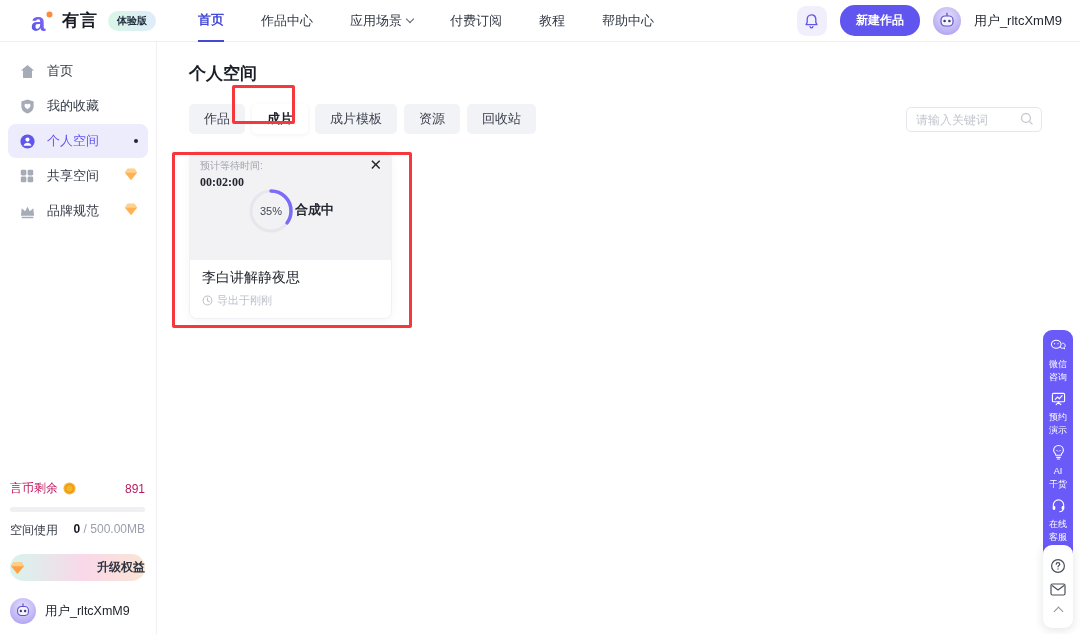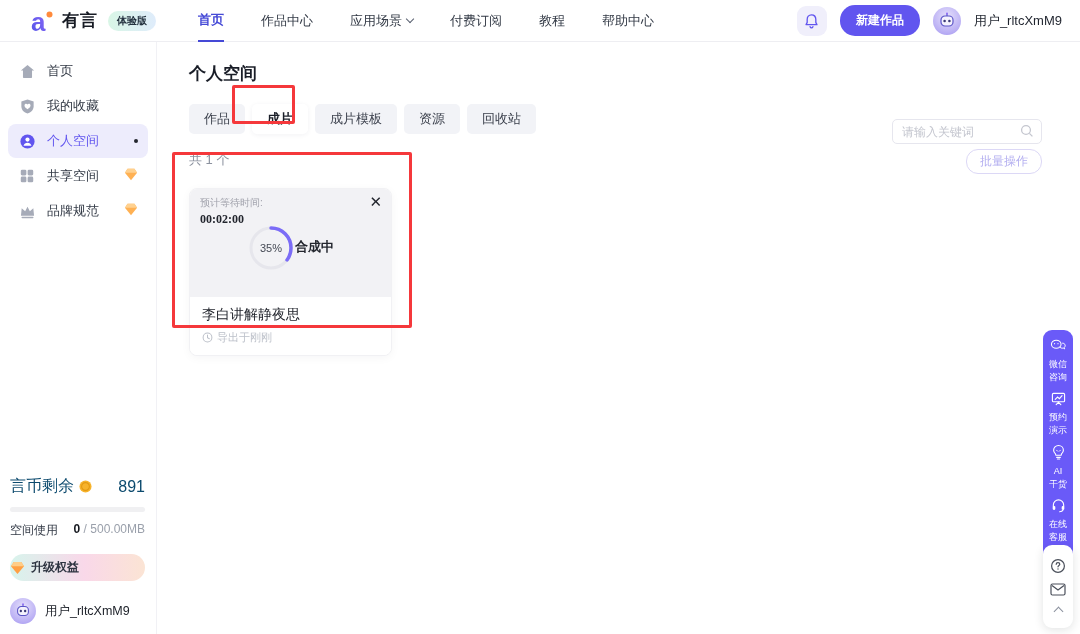--- a/index.html
+++ b/index.html
@@ -32,40 +32,40 @@
   .sidebar { position:absolute; top:42px; left:0; bottom:0; width:157px; background:#fff;
              border-right:1px solid #f1f1f5; padding-top:12px; }
   .side-item { height:34px; margin:0 8px 1px; padding:0 10px; border-radius:8px; display:flex;
                align-items:center; gap:11px; font-size:13px; color:#333a46; cursor:pointer; }
   .side-item .s-ic { display:flex; width:18px; justify-content:center; color:#a6abb8; }
   .side-item.active { background:#edecfc; color:#6155ef; }
   .side-item.active .s-ic { color:#6155ef; }
   .side-spacer { margin-left:auto; display:flex; align-items:center; }
   .side-dot { width:4px; height:4px; border-radius:50%; background:#23262e; }
   .side-bottom { position:absolute; left:0; right:1px; bottom:0; padding:0 10px 10px; background:#fff; }
-  .coin-row { display:flex; align-items:center; font-size:16px; color:#0c4a6e; margin-bottom:10px; }
+  .coin-row { display:flex; align-items:center; font-size:12px; color:#be185d; margin-bottom:10px; }
   .coin-row .c-val { margin-left:auto; }
   .usage-track { height:5px; background:#f0f0f2; border-radius:3px; margin-bottom:10px; }
   .storage-row { display:flex; font-size:12px; color:#333a46; }
   .storage-right { margin-left:auto; color:#9aa0ab; }
   .storage-right b { color:#15181f; font-weight:bold; }
   .upgrade-btn { margin-top:15px; height:27px; border-radius:14px; border:none; width:100%;
                  background:linear-gradient(90deg,#d7f4ec,#f9d8e9 55%,#fbe4d4);
-                 display:flex; align-items:center; justify-content:flex-start; gap:6px;
+                 display:flex; align-items:center; justify-content:space-between; gap:6px;
                  font-size:12px; font-weight:bold; color:#2d3340; cursor:pointer; }
   .side-user { margin-top:17px; display:flex; align-items:center; gap:9px; font-size:12.5px; color:#20242c; }
 
   
   .main { position:absolute; left:158px; top:42px; right:0; bottom:0; padding:20px 38px 0 31px; }
   .page-title { font-size:17px; font-weight:bold; color:#191d27; margin-bottom:19px; }
   .controls-row { position:relative; display:flex; align-items:center; gap:7px; height:30px; }
   .tab { padding:0 15px; height:30px; line-height:30px; background:#f2f3f7; border-radius:5px;
          font-size:13px; color:#3c414d; cursor:pointer; }
   .tab.active { background:#fff; font-weight:bold; color:#1b1f29; box-shadow:0 1px 5px rgba(40,40,60,.06); }
-  .search-box { position:absolute; right:0; top:15px; width:150px; height:25px;text-decoration:underline; }
+  .search-box { position:absolute; right:0; top:3px; width:136px; height:25px;text-decoration:underline; }
   .search-input { width:100%; height:100%; border:1px solid #e6e6ee; border-radius:5px; font-size:12px;
                   padding:0 26px 0 9px; color:#444; outline:none; font-family:inherit; }
   .search-input::placeholder { color:#c4c6cf; }
   .search-ic { position:absolute; right:8px; top:5px; }
   .count-row { position:relative; margin-top:15px; height:22px; display:flex; align-items:center; }
   .count-text { font-size:13px; color:#8b919e; }
   .batch-btn { position:absolute; right:0; top:0; background:#fff; border:1px solid #dcd8f6; color:#b3aef0;
                font-size:12px; padding:3px 13px; border-radius:12px; cursor:pointer; }
 
   
@@ -292,24 +292,20 @@
         <input class="search-input" type="text" placeholder="请输入关键词" style="">
         <span class="search-ic">
           <svg width="14" height="14" viewBox="0 0 14 14" fill="none" stroke="#c4c6cf" stroke-width="1.3">
               <circle cx="6" cy="6" r="4.4"></circle>
               <line x1="9.4" y1="9.4" x2="12.4" y2="12.4"></line>
             </svg>
         </span>
       </div>
     </div>
 
-    <div class="count-row">
-      <span class="count-text">共 1 个</span>
-      <button class="batch-btn">批量操作</button>
-    </div>
 
     <div class="work-card">
       <div class="card-top">
         <div class="wait-block">
           <div class="wait-label">预计等待时间:</div>
           <div class="wait-time">00:02:00</div>
         </div>
         <span class="card-close">✕</span>
         <div class="ring-wrap">
           <svg width="48" height="48" viewBox="0 0 48 48">

